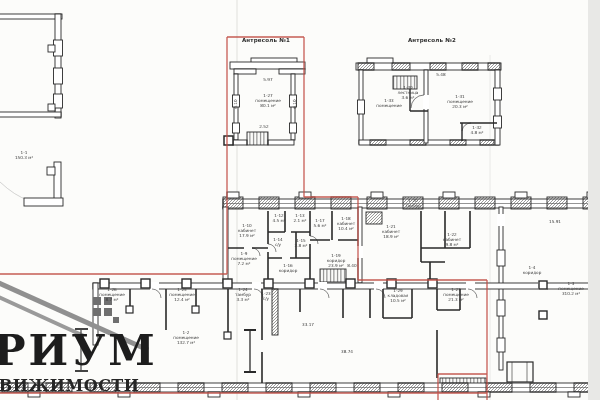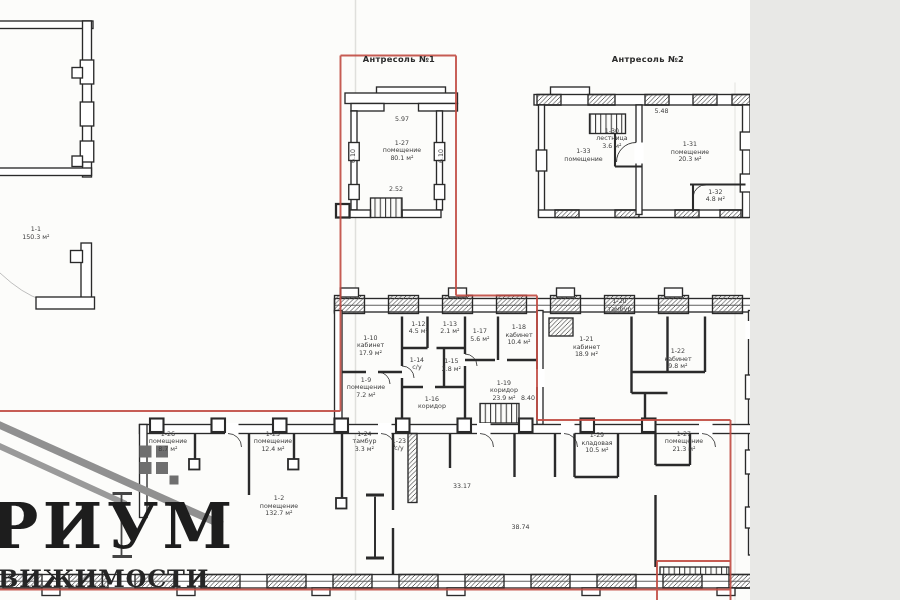--- a/index.html
+++ b/index.html
@@ -1,16 +1,16 @@
 <!DOCTYPE html>
 <html><head>
 <meta charset="utf-8">
 <style>
   html,body{margin:0;padding:0;background:#e8e8e6;}
-  #page{position:relative;width:500px;height:400px;background:#fcfcfa;overflow:hidden;
+  #page{position:relative;width:588px;height:400px;background:#fcfcfa;overflow:hidden;
         font-family:"DejaVu Sans",sans-serif;}
   #plan-svg{position:absolute;left:0;top:0;}
   .title{position:absolute;font-size:5.5px;font-weight:bold;color:#2a2a2a;
          text-align:center;letter-spacing:.2px;white-space:nowrap;transform:translate(-50%,0);}
   .ann{position:absolute;transform:translate(-50%,-50%);font-size:4.2px;line-height:1.18;
        text-align:center;color:#3c3c3c;white-space:pre-line;pointer-events:none;}
   .logo-name{position:absolute;left:-6px;top:326px;font-family:"DejaVu Serif",serif;
              font-weight:bold;font-size:42px;letter-spacing:3px;color:#1d1d1d;}
   .logo-sub{position:absolute;left:-16px;top:376px;font-family:"DejaVu Serif",serif;
             font-weight:bold;font-size:16px;letter-spacing:.5px;color:#262626;}

